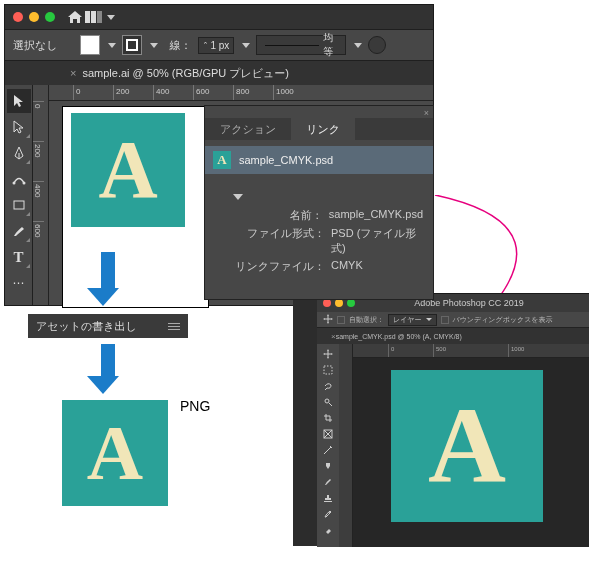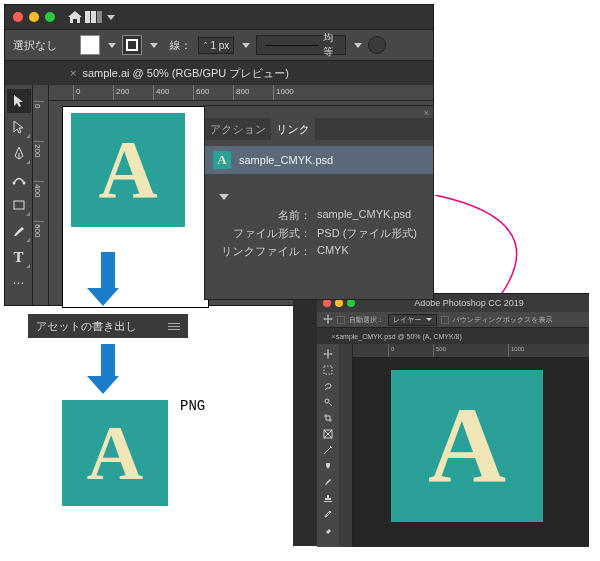--- a/index.html
+++ b/index.html
@@ -48,47 +48,47 @@
   .canvas { position: absolute; left: 16px; top: 16px; right: 0; bottom: 0; background: #4a4a4a; }
   .artboard { position: absolute; left: 14px; top: 6px; width: 145px; height: 200px; background: #fff; box-shadow: 0 0 0 1px #000; }
   .sample-a { position:absolute; left:8px; top:6px; width: 114px; height:114px; background:#2aa198; display:flex; align-items:center; justify-content:center; }
   .sample-a .glyph { font-family: Georgia, serif; font-size: 82px; color: #f1e6b8; font-weight:bold;}
   
   
   .panel { position:absolute; left:204px; top:105px; width:230px; height:195px; background:#474747; z-index:5; border:1px solid #222;}
   .panel-head { height:12px; display:flex; justify-content:flex-end; padding:2px 4px 0 0;}
   .panel-x { color:#999; font-size:9px; cursor:pointer;}
   .panel-tabs { display:flex; height:22px; background:#3a3a3a; }
-  .ptab { padding:4px 5px; color:#aaa; font-size:11px; cursor:pointer;}
+  .ptab { padding:4px 15px; color:#aaa; font-size:11px; cursor:pointer;}
   .ptab.active { background:#474747; color:#eee; }
   .link-row { height:28px; background:#5a6a78; display:flex; align-items:center; padding:0 8px; gap:8px; margin-top:6px;}
   .link-thumb { width:18px;height:18px;background:#2aa198;display:flex;align-items:center;justify-content:center;}
   .link-thumb .g { font-family:Georgia,serif; font-size:13px;color:#f1e6b8;font-weight:bold;}
   .link-name { color:#eee; font-size:11px;}
-  .panel-body { padding: 18px 10px 8px 12px;}
+  .panel-body { padding: 18px 10px 8px 26px;}
   .panel-toggle { width:0;height:0;border-top:5px solid transparent;border-bottom:5px solid transparent;border-right:6px solid #ccc; transform:rotate(-90deg); margin-bottom:6px; margin-left:4px;}
   .info-row { display:flex; color:#ccc; font-size:11px; margin:3px 0;}
   .info-label { width:100px; text-align:right; padding-right:6px;}
   .info-val { flex:1; }
   
   
   .arrow-down { position:absolute; }
   .arrow-down .shaft { width:14px; background:#1b7cc9; margin:0 auto;}
   .arrow-down .head { width:0;height:0;border-left:16px solid transparent;border-right:16px solid transparent;border-top:18px solid #1b7cc9; margin-left:-9px;}
   
   
   .export-panel { position:absolute; left:28px; top:314px; width:160px; height:24px; background:#3a3a3a; display:flex; align-items:center; justify-content:space-between; padding:0 8px;}
   .export-label { color:#ddd; font-size:11px;}
   .menu-icon { display:flex; flex-direction:column; gap:2px;}
   .menu-icon div{ width:12px;height:1px;background:#aaa;}
   
   
   .out-box { position:absolute; left:62px; top:400px; width:106px; height:106px; background:#2aa198; display:flex; align-items:center; justify-content:center;}
   .out-box .glyph { font-family:Georgia,serif; font-size:78px; color:#f1e6b8; font-weight:bold;}
-  .png-label { position:absolute; left:180px; top:398px; font-size:14px; color:#000;font-family:Liberation Mono, monospace;}
+  .png-label { position:absolute; left:180px; top:398px; font-size:14px; color:#000;}
   
   
   .curve { position:absolute; left:265px; top:195px; width:310px; height:160px; pointer-events:none;}
   
   
   .ps-window { position:absolute; left:293px; top:293px; width:296px; height:253px; background:#2c2c2c; border-top:1px solid #1a1a1a;padding-left:24px;}
   .ps-titlebar { height:18px; background:#3a3a3a; display:flex; align-items:center; padding:0 6px;}
   .ps-dots { display:flex; gap:4px;}
   .ps-dots .dot{ width:8px;height:8px;}
   .ps-title { flex:1; text-align:center; color:#ccc; font-size:9px;}

